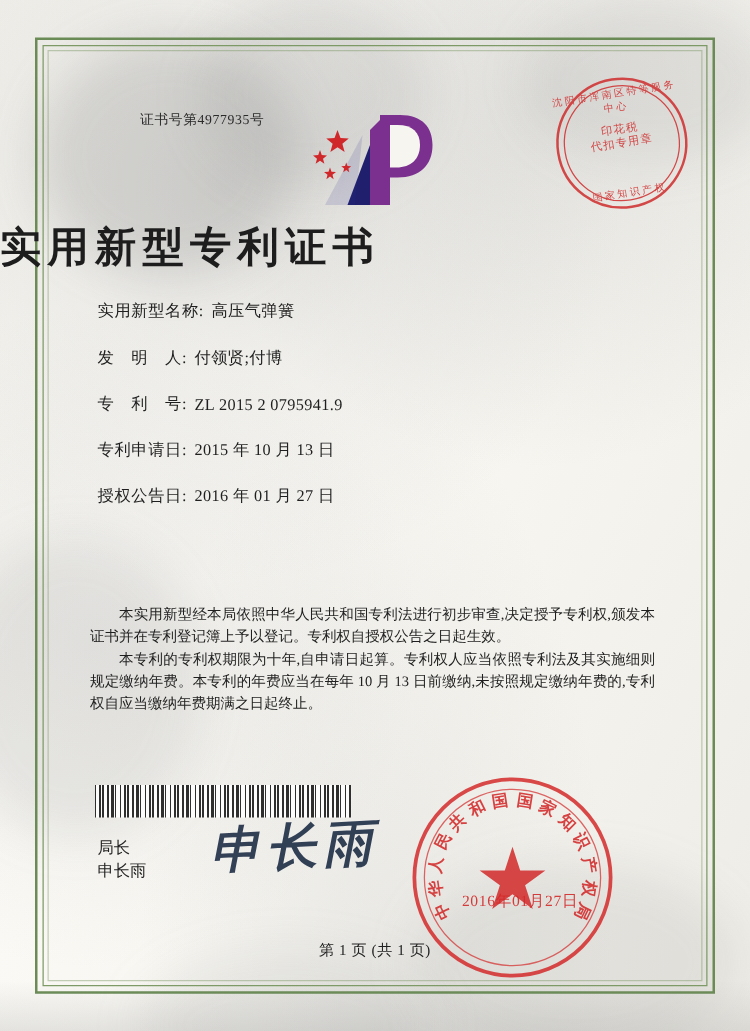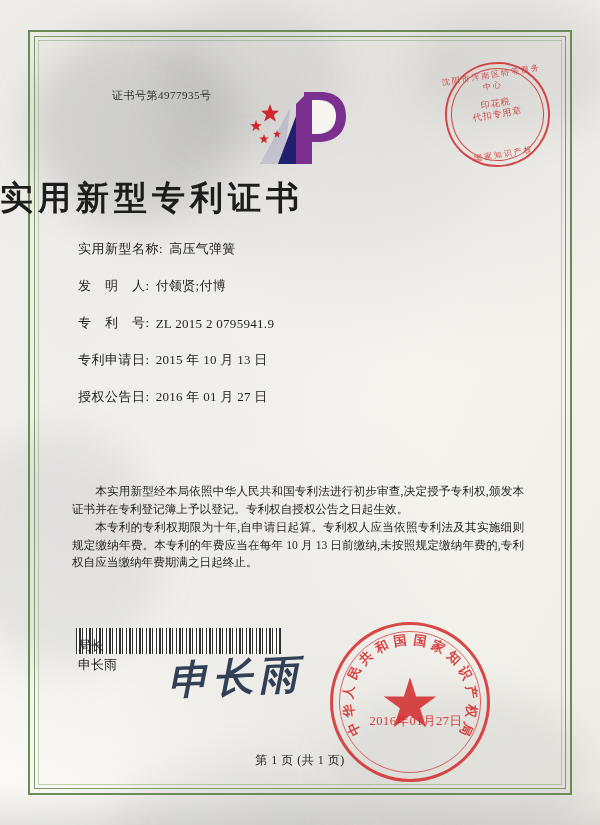--- a/index.html
+++ b/index.html
@@ -187,21 +187,21 @@
         #1a1a1a 3px, #1a1a1a 5px,
         #ffffff 5px, #ffffff 6px,
         #1a1a1a 6px, #1a1a1a 7px,
         #ffffff 7px, #ffffff 10px);
     opacity: 0.9;
   }
 
   
   .sig-block {
     position: absolute;
-    left: 78px; top: 636px;
+    left: 78px; top: 668px;
     font-size: 13px;
     color: #1f1f1f;
     line-height: 19px;
   }
   .sig-hand {
     position: absolute;
     left: 168px; top: 650px;
     font-size: 40px;
     color: #23324a;
     font-family: "Liberation Serif", serif;

